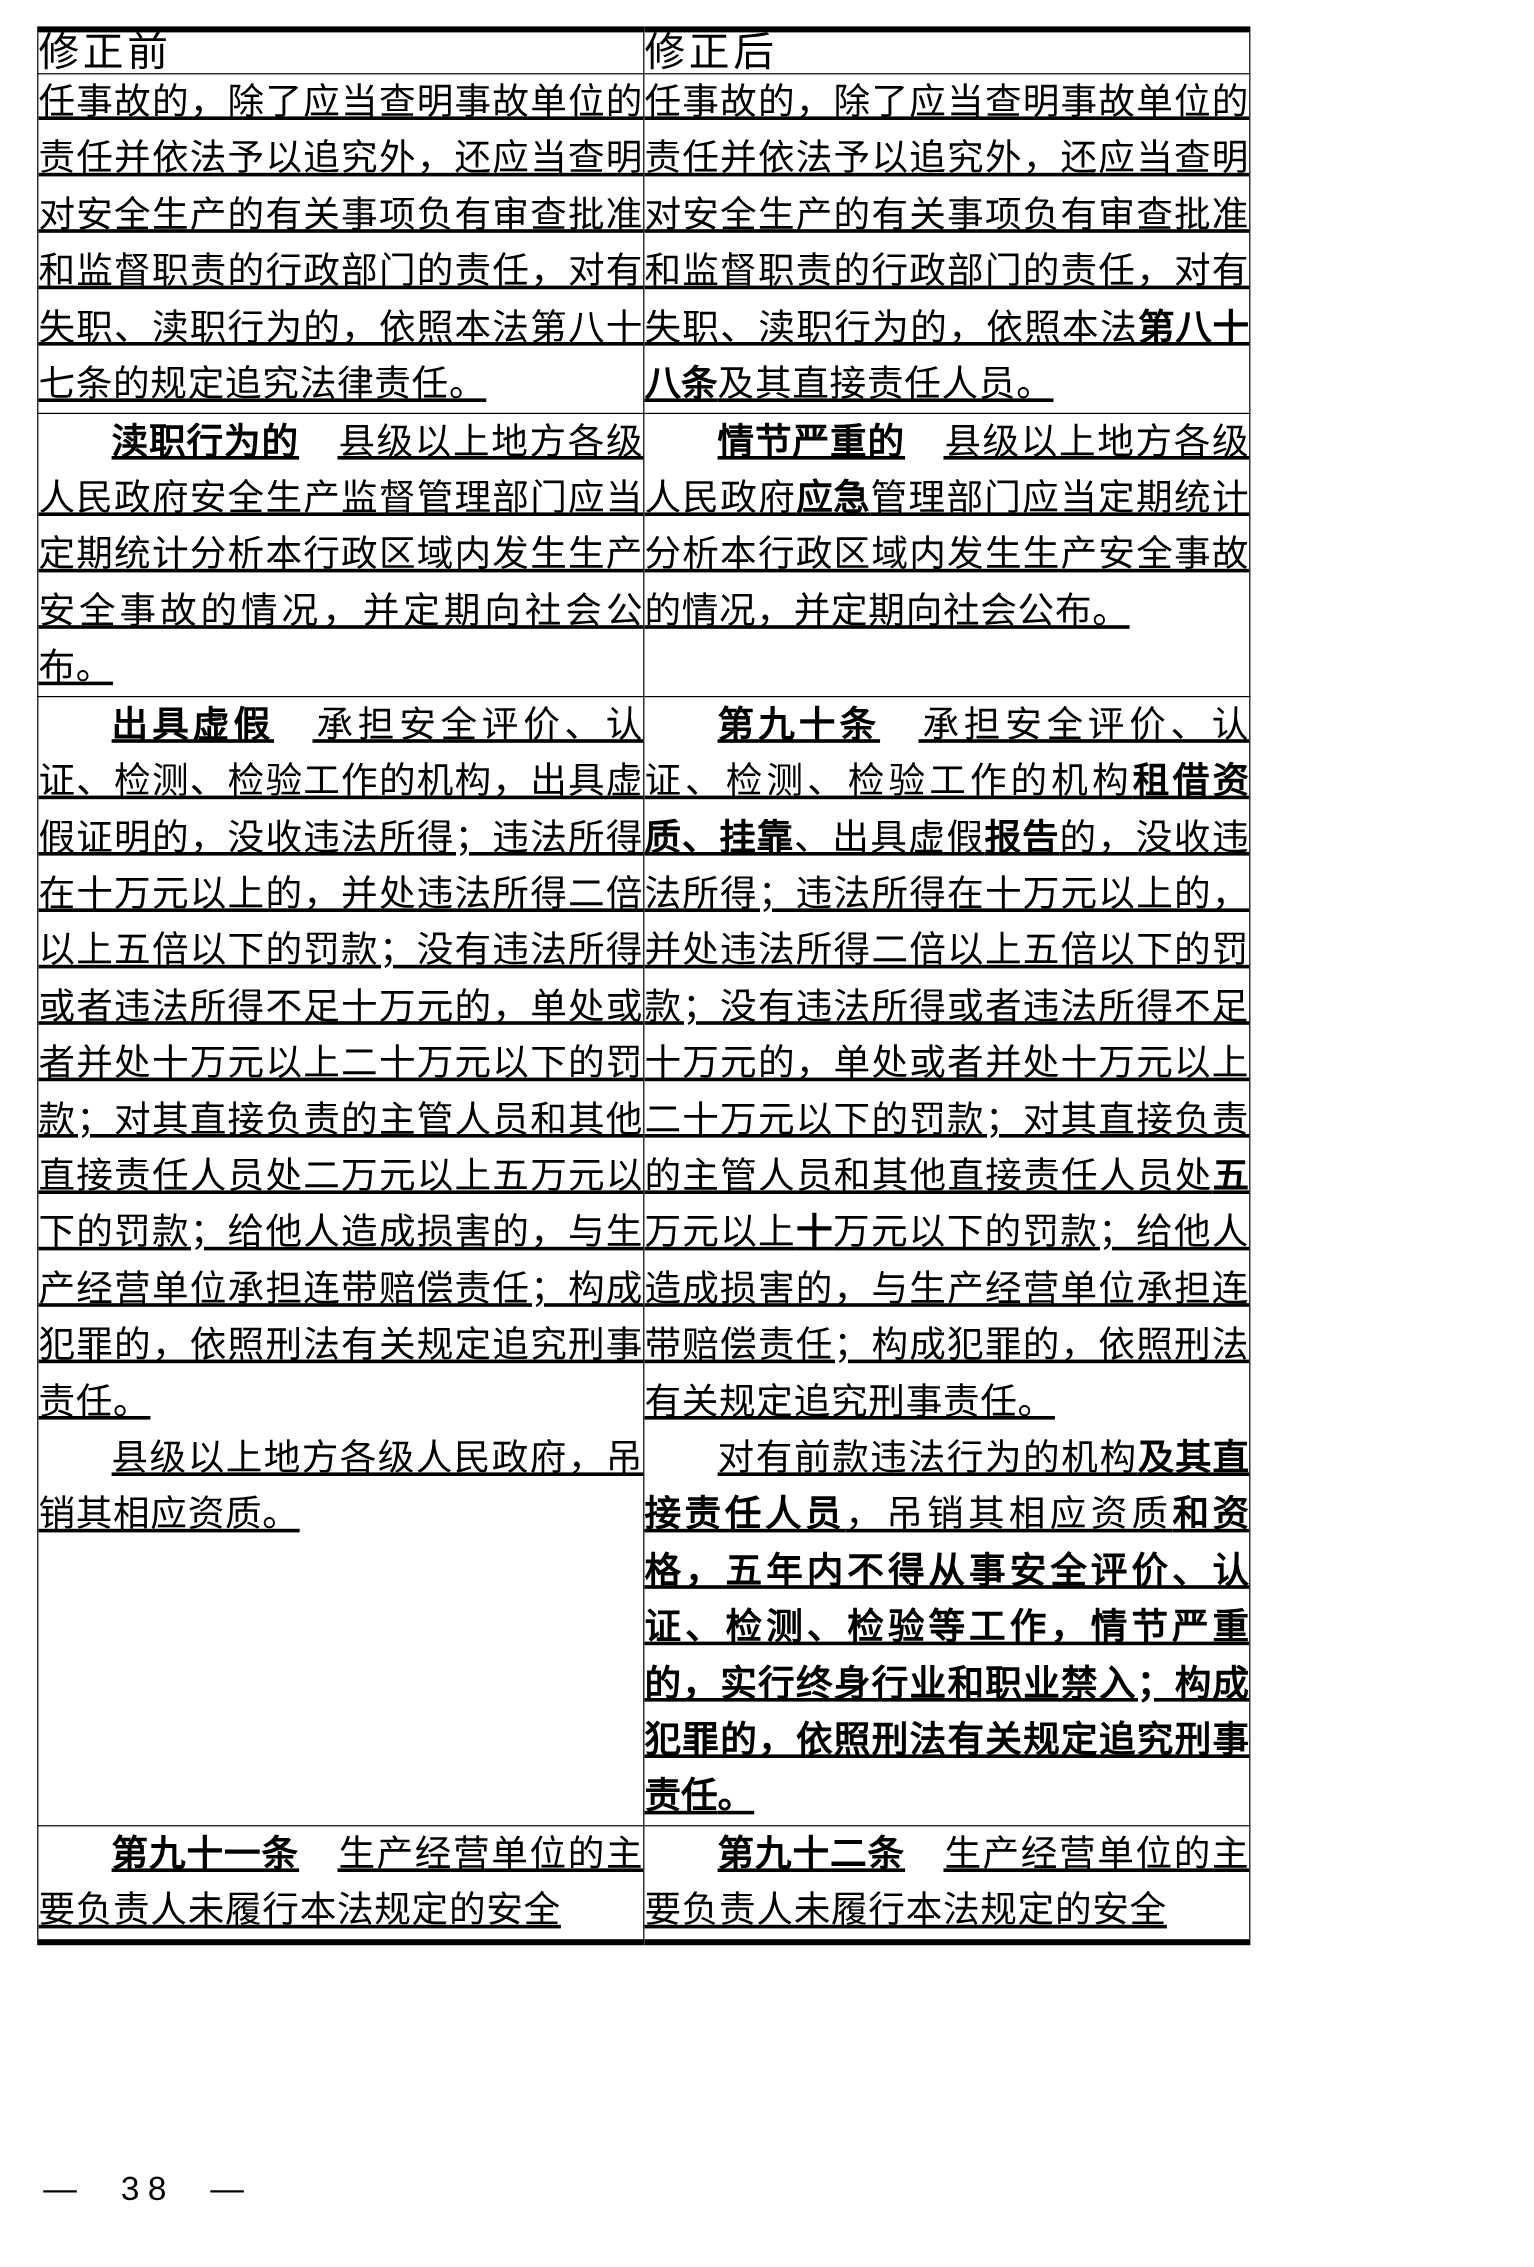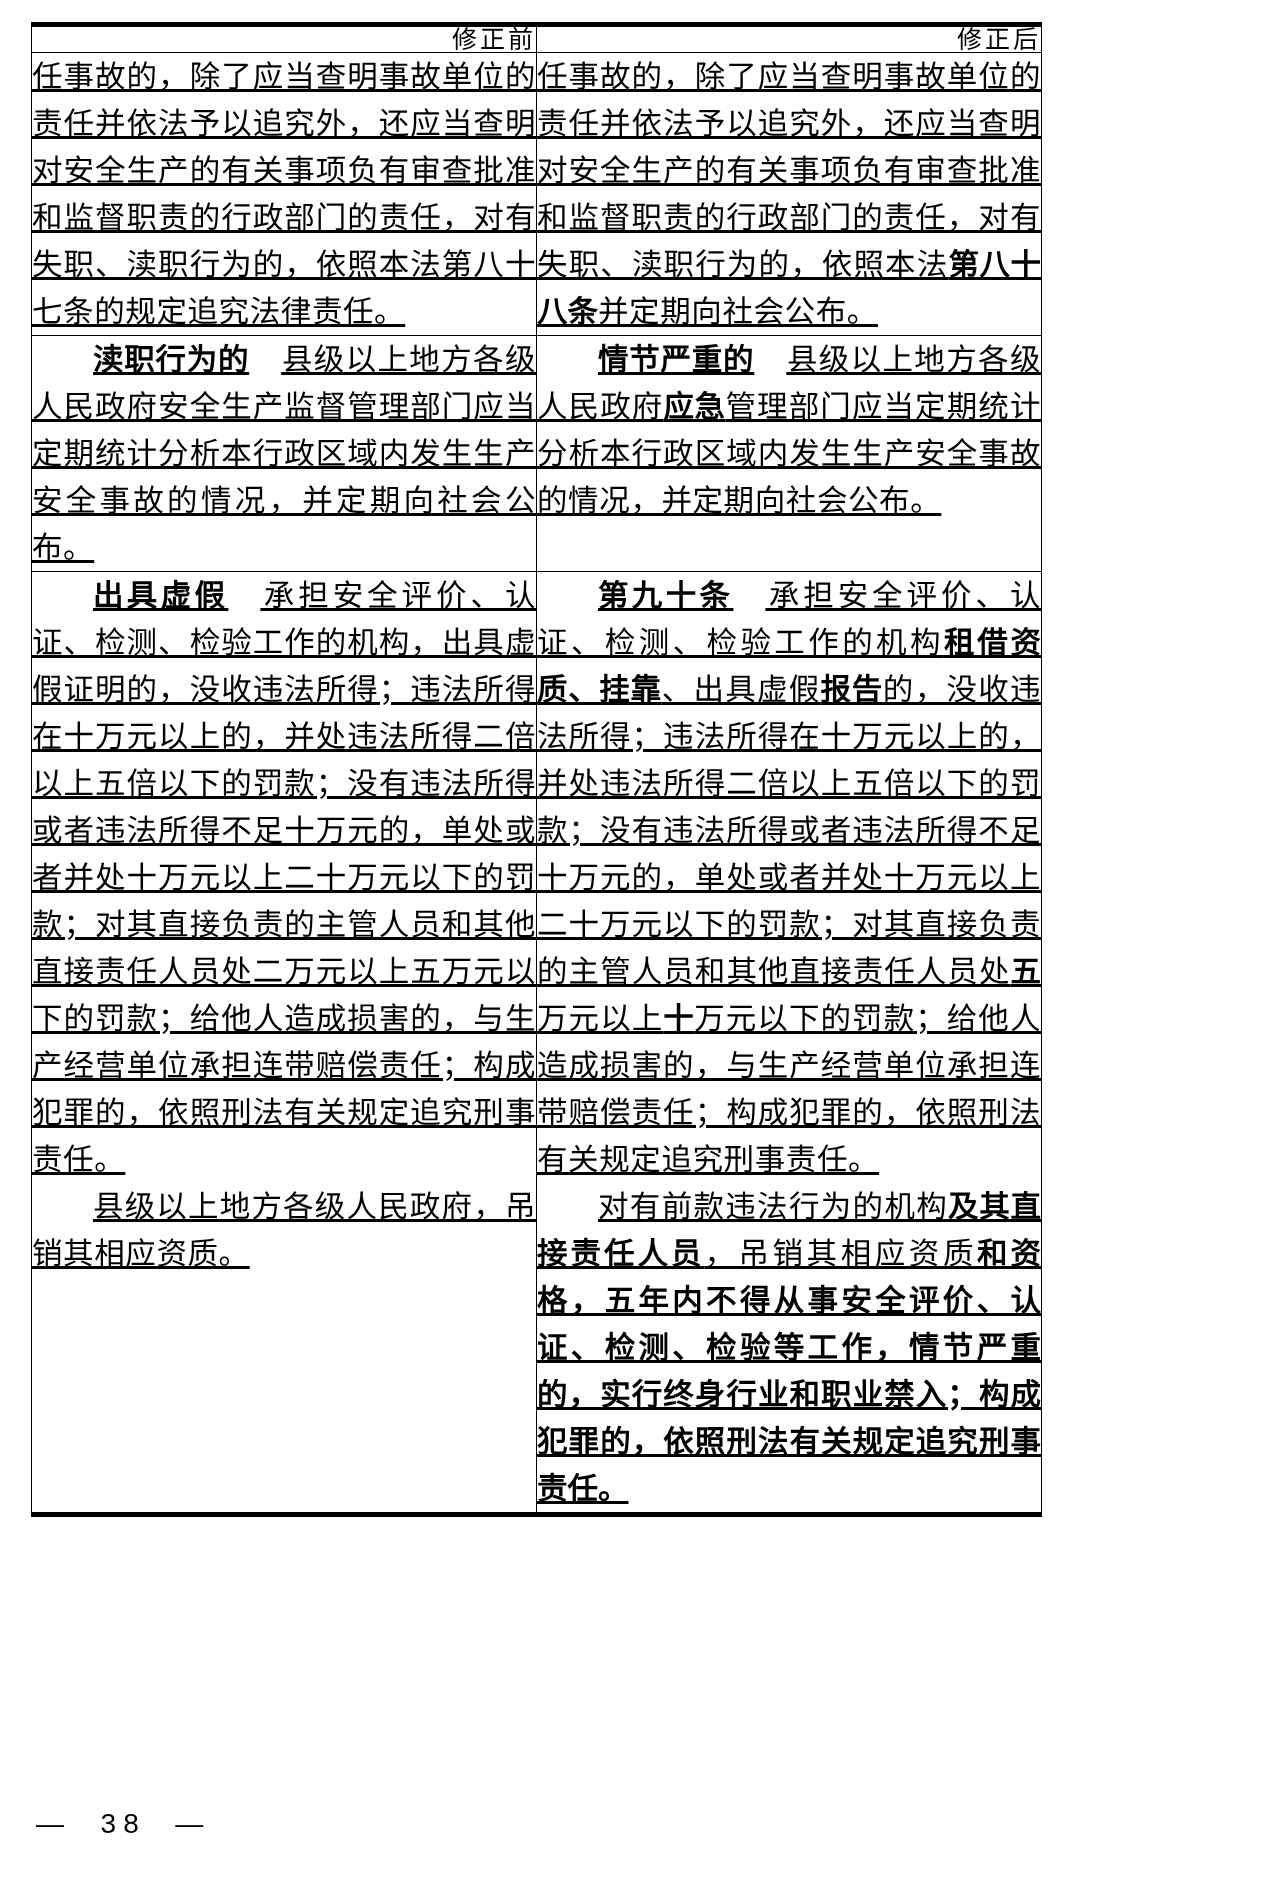--- a/index.html
+++ b/index.html
@@ -50,23 +50,23 @@
   
   .cmp-table thead th {
     border-top: 5px solid #000;
     border-bottom: 1.4px solid #000;
   }
   .cmp-table tbody tr:last-child td {
     border-bottom: 5px solid #000;
   }
 
   .head-cell {
-    text-align: right;
+    text-align: left;
     font-weight: normal;
-    font-size: 25px;
+    font-size: 34px;
     line-height: 1;
     padding: 12px 0 14px 0;
     letter-spacing: 3px;
     font-family: "DejaVu Serif", "Liberation Serif", serif;
   }
 
   .body-cell {
     padding: 10px 14px 12px 14px;
   }
 
@@ -118,39 +118,47 @@
         <th class="head-cell">修正前</th>
         <th class="head-cell">修正后</th>
       </tr>
     </thead>
     <tbody id="tbody">
         <tr>
           <td class="body-cell">
             <p class="para"><span>任事故的，除了应当查明事故单位的责任并依法予以追究外，还应当查明对安全生产的有关事项负有审查批准和监督职责的行政部门的责任，对有失职、渎职行为的，依照本法第八十七条的规定追究法律责任。</span></p>
           </td>
           <td class="body-cell">
-            <p class="para"><span>任事故的，除了应当查明事故单位的责任并依法予以追究外，还应当查明对安全生产的有关事项负有审查批准和监督职责的行政部门的责任，对有失职、渎职行为的，依照本法</span><span class="art">第八十八条</span><span>并定期向社会公布。</span></p>
+            <p class="para"><span>任事故的，除了应当查明事故单位的责任并依法予以追究外，还应当查明对安全生产的有关事项负有审查批准和监督职责的行政部门的责任，对有失职、渎职行为的，依照本法</span><span class="art">第八十八条</span><span>及其直接责任人员。</span></p>
           </td>
         </tr>
         <tr>
           <td class="body-cell">
             <p class="para indent"><span class="art">渎职行为的</span><span class="gap"></span><span>县级以上地方各级人民政府安全生产监督管理部门应当定期统计分析本行政区域内发生生产安全事故的情况，并定期向社会公布。</span></p>
           </td>
           <td class="body-cell">
             <p class="para indent"><span class="art">情节严重的</span><span class="gap"></span><span>县级以上地方各级人民政府</span><span class="art">应急</span><span>管理部门应当定期统计分析本行政区域内发生生产安全事故的情况，并定期向社会公布。</span></p>
           </td>
         </tr>
         <tr>
           <td class="body-cell">
             <p class="para indent"><span class="art">出具虚假</span><span class="gap"></span><span>承担安全评价、认证、检测、检验工作的机构，出具虚假证明的，没收违法所得；违法所得在十万元以上的，并处违法所得二倍以上五倍以下的罚款；没有违法所得或者违法所得不足十万元的，单处或者并处十万元以上二十万元以下的罚款；对其直接负责的主管人员和其他直接责任人员处二万元以上五万元以下的罚款；给他人造成损害的，与生产经营单位承担连带赔偿责任；构成犯罪的，依照刑法有关规定追究刑事责任。</span></p>
             <p class="para indent"><span>县级以上地方各级人民政府，吊销其相应资质。</span></p>
           </td>
           <td class="body-cell">
             <p class="para indent"><span class="art">第九十条</span><span class="gap"></span><span>承担安全评价、认证、检测、检验工作的机构</span><span class="art">租借资质、挂靠</span><span>、出具虚假</span><span class="art">报告</span><span>的，没收违法所得；违法所得在十万元以上的，并处违法所得二倍以上五倍以下的罚款；没有违法所得或者违法所得不足十万元的，单处或者并处十万元以上二十万元以下的罚款；对其直接负责的主管人员和其他直接责任人员处</span><span class="art">五</span><span>万元以上</span><span class="art">十</span><span>万元以下的罚款；给他人造成损害的，与生产经营单位承担连带赔偿责任；构成犯罪的，依照刑法有关规定追究刑事责任。</span></p>
             <p class="para indent"><span>对有前款违法行为的机构</span><span class="art">及其直接责任人员</span><span>，吊销其相应资质</span><span class="art">和资格，五年内不得从事安全评价、认证、检测、检验等工作，情节严重的，实行终身行业和职业禁入；构成犯罪的，依照刑法有关规定追究刑事责任</span><span class="art">。</span></p>
           </td>
         </tr>
+        <tr>
+          <td class="body-cell">
+            <p class="para indent"><span class="art">第九十一条</span><span class="gap"></span><span>生产经营单位的主要负责人未履行本法规定的安全</span></p>
+          </td>
+          <td class="body-cell">
+            <p class="para indent"><span class="art">第九十二条</span><span class="gap"></span><span>生产经营单位的主要负责人未履行本法规定的安全</span></p>
+          </td>
+        </tr>
       </tbody>
   </table>
 
   <div class="folio">—  38  —</div>
 
 </div>
 
 </body></html>

